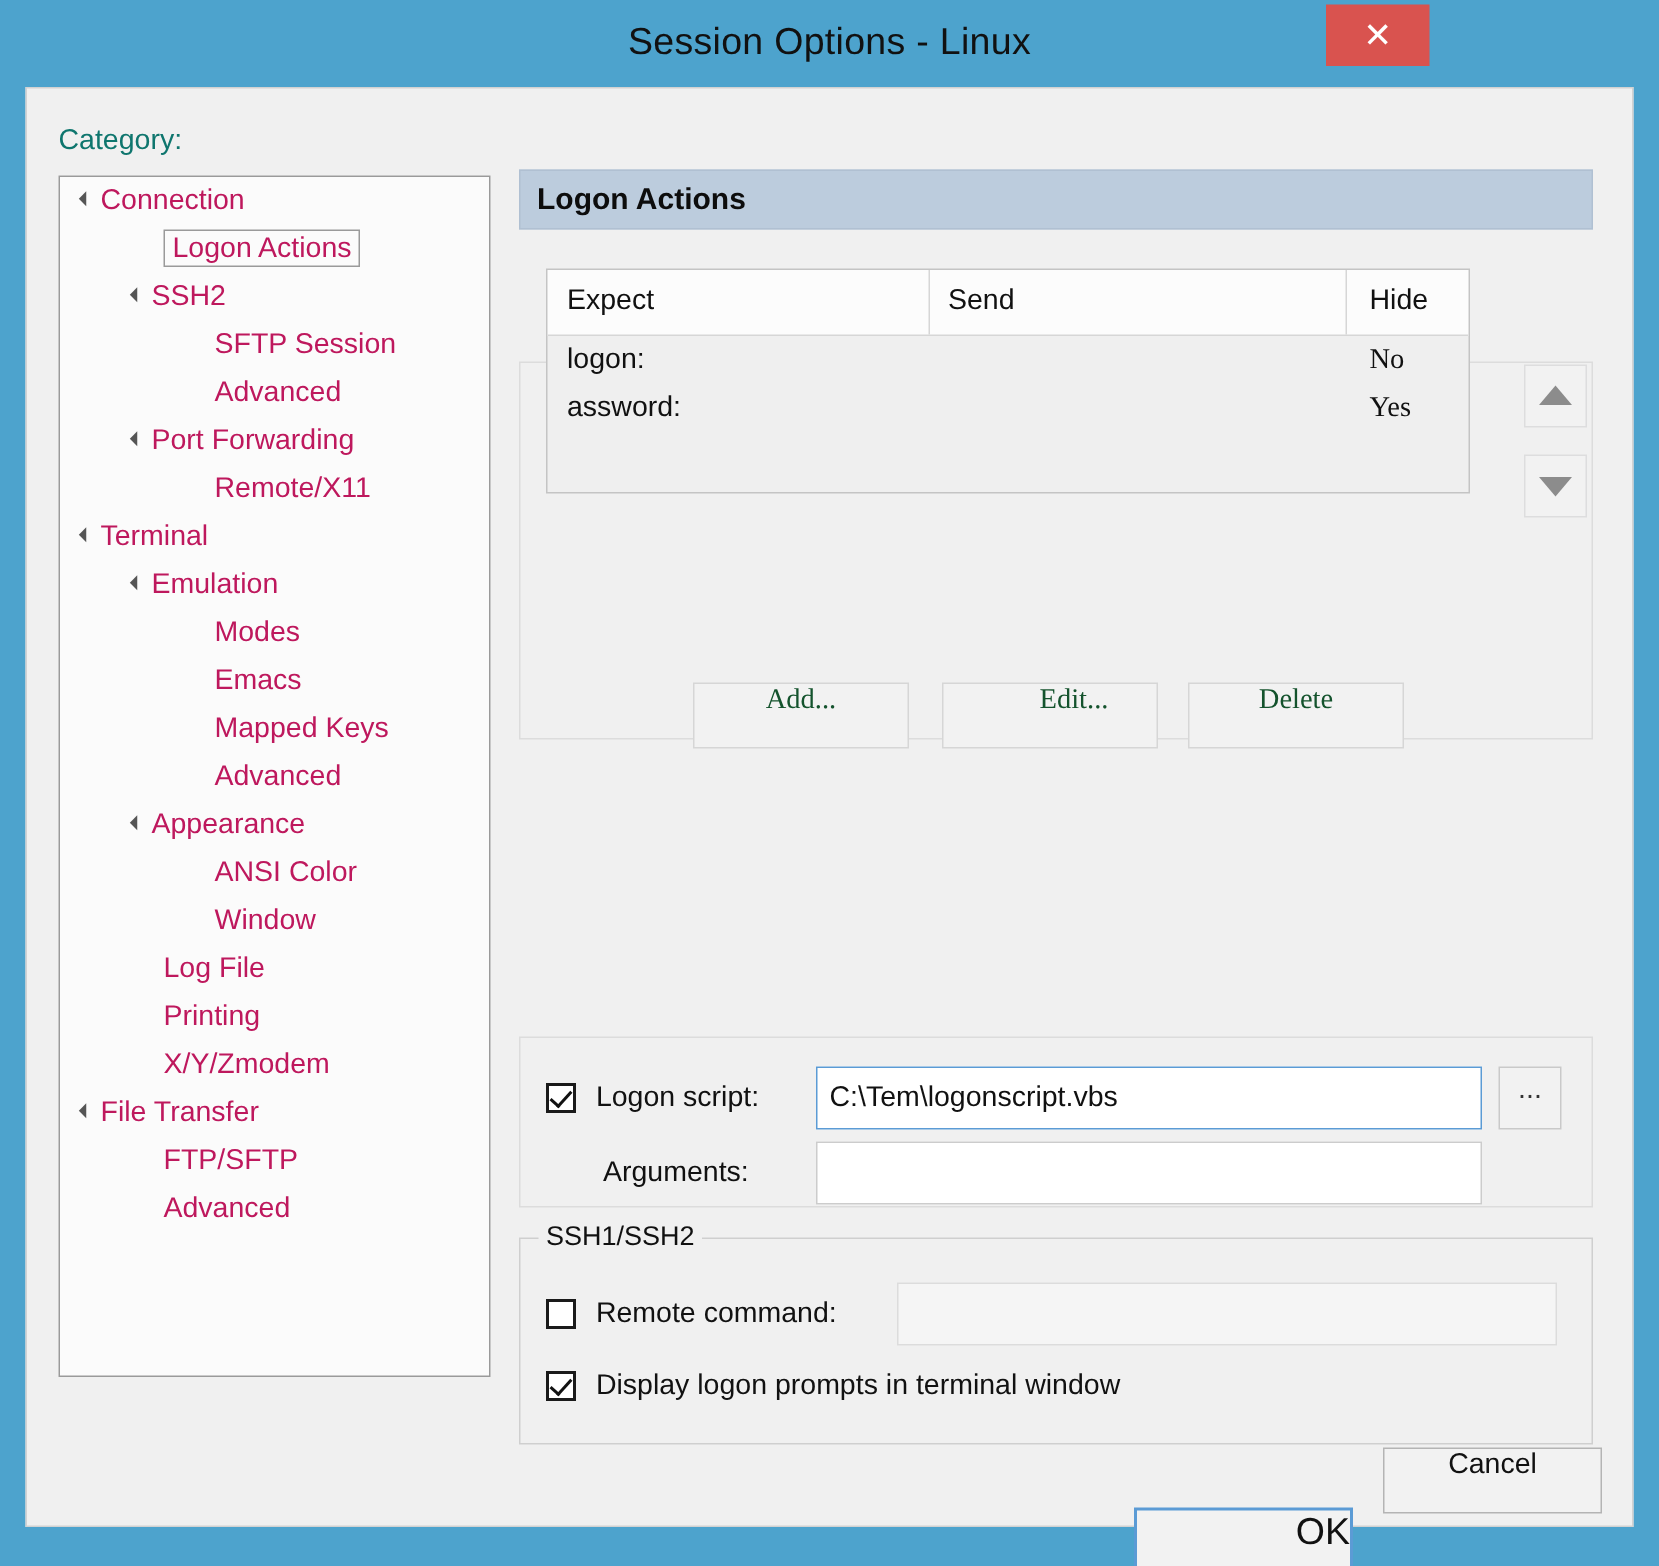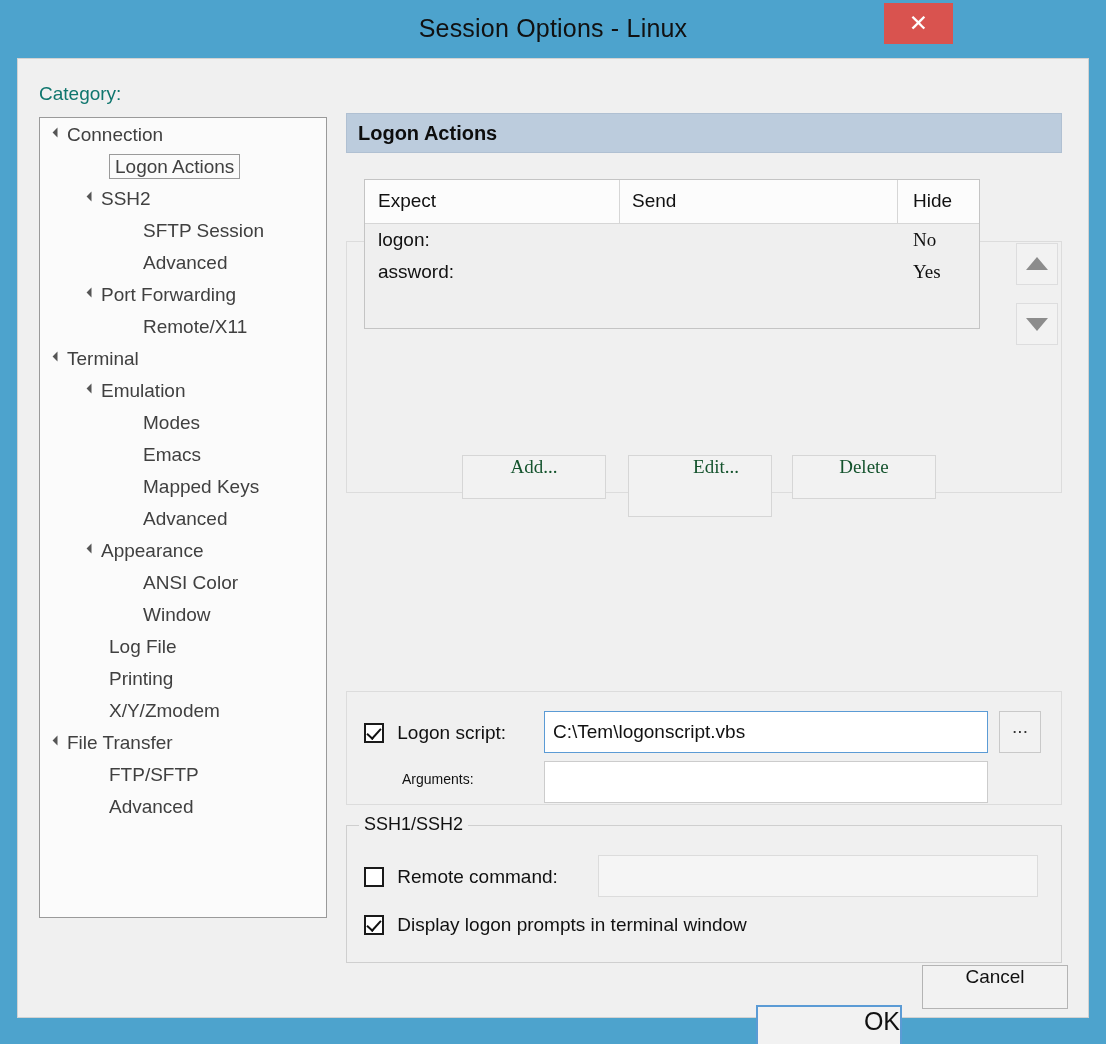--- a/index.html
+++ b/index.html
@@ -82,21 +82,21 @@
     background: #fbfbfb;
     border: 1px solid #9a9a9a;
     box-sizing: border-box;
     overflow: hidden;
   }
   .tree-item {
     position: relative;
     height: 32px;
     line-height: 32px;
     font-size: 19px;
-    color: #404040;
+    color: #be185d;
     white-space: nowrap;
     cursor: default;
   }
   .tree-item .tw {
     display: inline-block;
     width: 0; height: 0;
     border-left: 7px solid #555;
     border-top: 7px solid transparent;
     border-bottom: 0 solid transparent;
     transform: rotate(45deg);
@@ -282,21 +282,21 @@
     border: 1px solid #d6d6d6;
     box-sizing: border-box;
     font-family: Liberation Serif, serif;
     font-size: 19px;
     color: #14532d;
     text-align: center;
     cursor: pointer;
     margin-top: 40px;
   }
   #btn-add    { left: 116px; top: 302px; width: 144px; height: 44px; }
-  #btn-edit   { left: 282px; top: 302px; width: 144px; height: 62px; padding-left: 32px; }
+  #btn-edit   { left: 282px; top: 302px; width: 144px; height: 44px; padding-left: 32px; }
   #btn-delete { left: 446px; top: 302px; width: 144px; height: 44px; }
 
   
   .tfield {
     position: absolute;
     background: #ffffff;
     box-sizing: border-box;
     font-family: "Liberation Sans", sans-serif;
     font-size: 19px;
     color: #111111;
@@ -324,21 +324,21 @@
     border: 1px solid #c9c9c9;
     box-sizing: border-box;
     font-size: 19px;
     color: #333333;
     text-align: center;
     line-height: 30px;
     cursor: pointer;
   }
   .lbl-static {
     position: absolute;
-    font-size: 14px;
+    font-size: 19px;
     color: #111111;
     white-space: nowrap;
   }
   #lbl-args { left: 56px; top: 658px; }
 
   
   #btn-ok {
     position: absolute;
     left: 738px; top: 906px;
     width: 146px; height: 44px;

